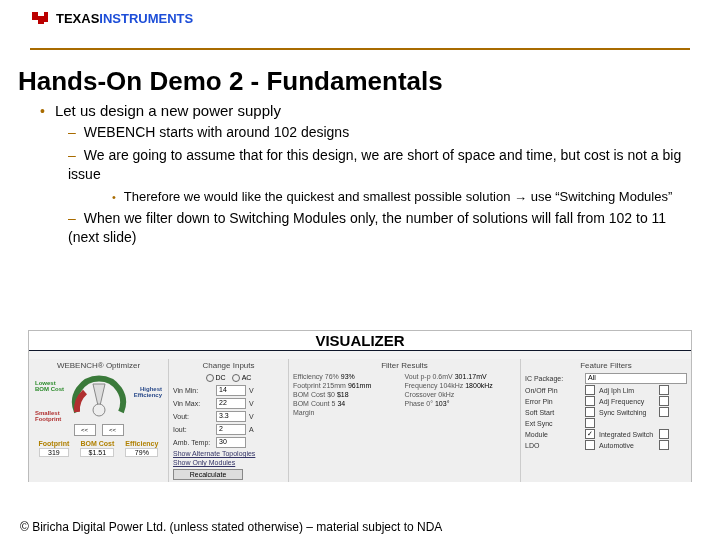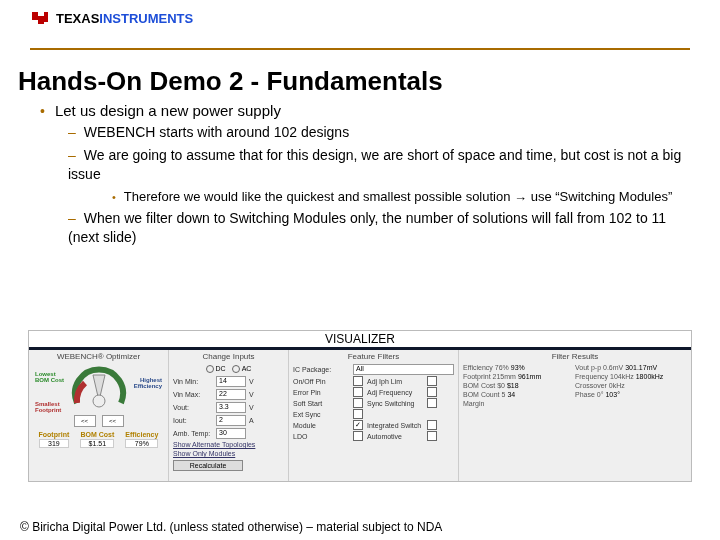--- a/index.html
+++ b/index.html
@@ -83,37 +83,38 @@
     right: 28px;
     height: 150px;
     border: 1px solid #bbb;
     background: #f3f3f3;
     display: flex;
     flex-direction: column;
     font-size: 8px;
   }
   .viz-title {
     text-align:center;
-    font-weight:normal;
-    font-size:12px;
+    font-weight:bold;
+    font-size:15px;
     background:#fff;
-    border-bottom:3px solid #0f172a;
+    border-bottom:1px solid #0f172a;
     padding:1px 0;
   }
   .panels {
     display:flex;
     flex:1;
   }
   .panel {
     border-right:1px solid #ccc;
     background:#efefef;
     display:flex;
     flex-direction:column;
     padding:2px 4px;
     box-sizing:border-box;
+    margin-top:8px;
   }
   .panel:last-child { border-right:none; }
   .p-opt { width:140px; }
   .p-inputs { width:120px; }
   .p-features { width:170px; }
   .p-results { flex:1; }
   .panel-title {
     text-align:center;
     font-size:8px;
     color:#444;
@@ -256,74 +257,74 @@
         </div>
       <div class="input-row">
           <label>Amb. Temp:</label>
           <div class="inp">30</div>
         </div>
       <div class="link">Show Alternate Topologies</div>
       <div class="link">Show Only Modules</div>
       <div class="recalc">Recalculate</div>
     </div>
 
-    <div class="panel p-features">
-      <div class="panel-title">Feature Filters</div>
-      <div id="feat-rows">
-          <div class="feat-row">
-            <div class="lbl">IC Package:</div>
-            <div class="sel">All</div>
-          </div>
-          <div class="feat-row">
-            <div class="lbl">On/Off Pin</div>
-            <div class="chk"></div>
-            <div class="lbl">Adj Iph Lim</div>
-            <div class="chk"></div>
-          </div>
-          <div class="feat-row">
-            <div class="lbl">Error Pin</div>
-            <div class="chk"></div>
-            <div class="lbl">Adj Frequency</div>
-            <div class="chk"></div>
-          </div>
-          <div class="feat-row">
-            <div class="lbl">Soft Start</div>
-            <div class="chk"></div>
-            <div class="lbl">Sync Switching</div>
-            <div class="chk"></div>
-          </div>
-          <div class="feat-row">
-            <div class="lbl">Ext Sync</div>
-            <div class="chk"></div>
-          </div>
-          <div class="feat-row">
-            <div class="lbl">Module</div>
-            <div class="chk on"></div>
-            <div class="lbl">Integrated Switch</div>
-            <div class="chk"></div>
-          </div>
-          <div class="feat-row">
-            <div class="lbl">LDO</div>
-            <div class="chk"></div>
-            <div class="lbl">Automotive</div>
-            <div class="chk"></div>
-          </div>
-        </div>
-    </div>
-
     <div class="panel p-results">
       <div class="panel-title">Filter Results</div>
       <div class="res-grid" id="res-grid">
           <div class="res-item"><span class="lab">Efficiency 76%</span> <span class="vals">93%</span></div>
           <div class="res-item"><span class="lab">Vout p-p 0.6mV</span> <span class="vals">301.17mV</span></div>
           <div class="res-item"><span class="lab">Footprint 215mm</span> <span class="vals">961mm</span></div>
           <div class="res-item"><span class="lab">Frequency 104kHz</span> <span class="vals">1800kHz</span></div>
           <div class="res-item"><span class="lab">BOM Cost $0</span> <span class="vals">$18</span></div>
           <div class="res-item"><span class="lab">Crossover 0kHz</span> <span class="vals"></span></div>
           <div class="res-item"><span class="lab">BOM Count 5</span> <span class="vals">34</span></div>
           <div class="res-item"><span class="lab">Phase 0°</span> <span class="vals">103°</span></div>
           <div class="res-item"><span class="lab">Margin</span> <span class="vals"></span></div>
         </div>
     </div>
+
+    <div class="panel p-features">
+      <div class="panel-title">Feature Filters</div>
+      <div id="feat-rows">
+          <div class="feat-row">
+            <div class="lbl">IC Package:</div>
+            <div class="sel">All</div>
+          </div>
+          <div class="feat-row">
+            <div class="lbl">On/Off Pin</div>
+            <div class="chk"></div>
+            <div class="lbl">Adj Iph Lim</div>
+            <div class="chk"></div>
+          </div>
+          <div class="feat-row">
+            <div class="lbl">Error Pin</div>
+            <div class="chk"></div>
+            <div class="lbl">Adj Frequency</div>
+            <div class="chk"></div>
+          </div>
+          <div class="feat-row">
+            <div class="lbl">Soft Start</div>
+            <div class="chk"></div>
+            <div class="lbl">Sync Switching</div>
+            <div class="chk"></div>
+          </div>
+          <div class="feat-row">
+            <div class="lbl">Ext Sync</div>
+            <div class="chk"></div>
+          </div>
+          <div class="feat-row">
+            <div class="lbl">Module</div>
+            <div class="chk on"></div>
+            <div class="lbl">Integrated Switch</div>
+            <div class="chk"></div>
+          </div>
+          <div class="feat-row">
+            <div class="lbl">LDO</div>
+            <div class="chk"></div>
+            <div class="lbl">Automotive</div>
+            <div class="chk"></div>
+          </div>
+        </div>
+    </div>
   </div>
 </div>
 
 <div class="footer">© Biricha Digital Power Ltd. (unless stated otherwise) – material subject to NDA</div>
 
 </body></html>

